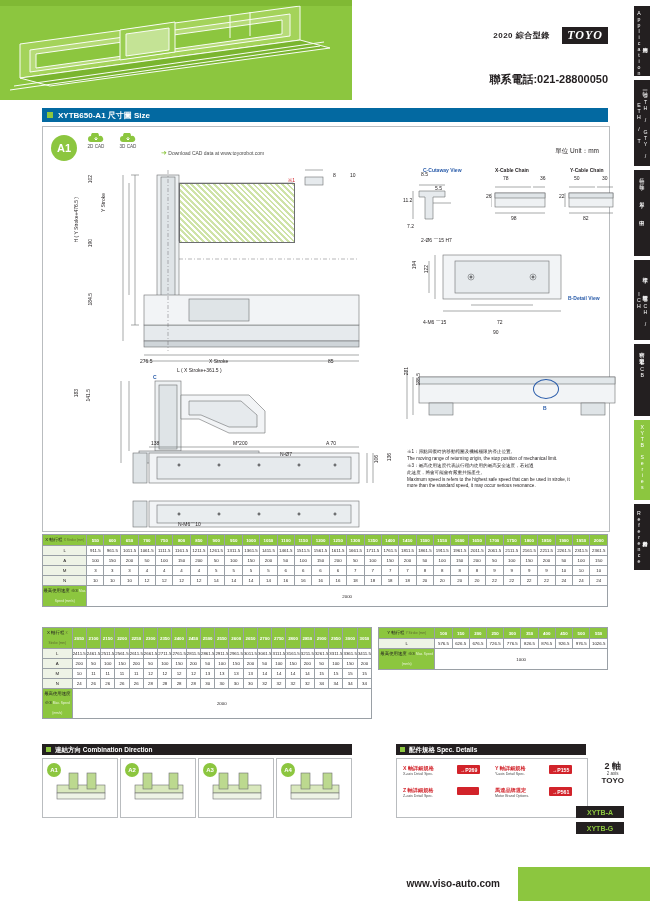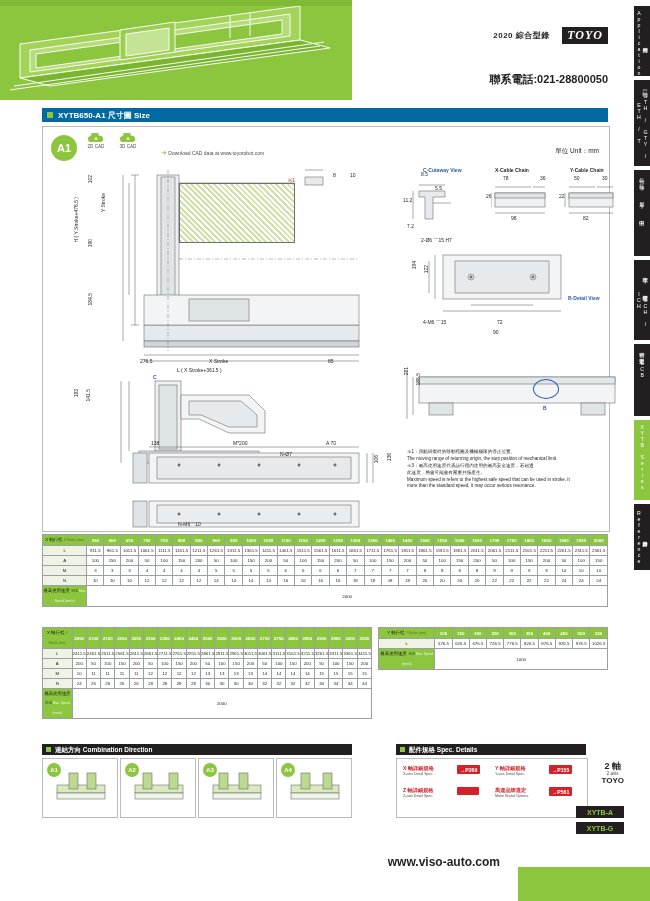--- a/index.html
+++ b/index.html
@@ -77,21 +77,21 @@
 
   .axis2{position:absolute;right:26px;text-align:center;}
   .axis2 .big{font-size:9px;font-weight:bold;color:#231f20;line-height:1;}
   .axis2 .sm{font-size:4.5px;color:#4d4d4d;}
   .axis2 .nm{font-size:8px;font-weight:bold;color:#231f20;}
   .modelbtn{position:absolute;right:26px;width:48px;height:12px;background:#231f20;color:#8cc63f;
     font-size:7px;font-weight:bold;display:flex;align-items:center;justify-content:center;}
 
   .footer-green{position:absolute;left:0;bottom:0;width:650px;height:34px;background:#ffffff;}
   .footer-green .gr{position:absolute;right:0;bottom:0;width:132px;height:34px;background:#8cc63f;}
-  .footer-url{position:absolute;right:150px;bottom:32px;font-size:12px;font-weight:bold;color:#231f20;}
+  .footer-url{position:absolute;right:150px;bottom:12px;font-size:10px;font-weight:bold;color:#231f20;}
   .hatch{position:absolute;border:.5px solid #6d6e71;
     background:repeating-linear-gradient(45deg,#cfe3a8 0 2px,#ffffff 2px 4px);}
   .blueline{position:absolute;border:.5px solid #2a5caa;}
 </style>
 </head>
 <body>
 
 <div class="page">
 
   <div class="banner">

